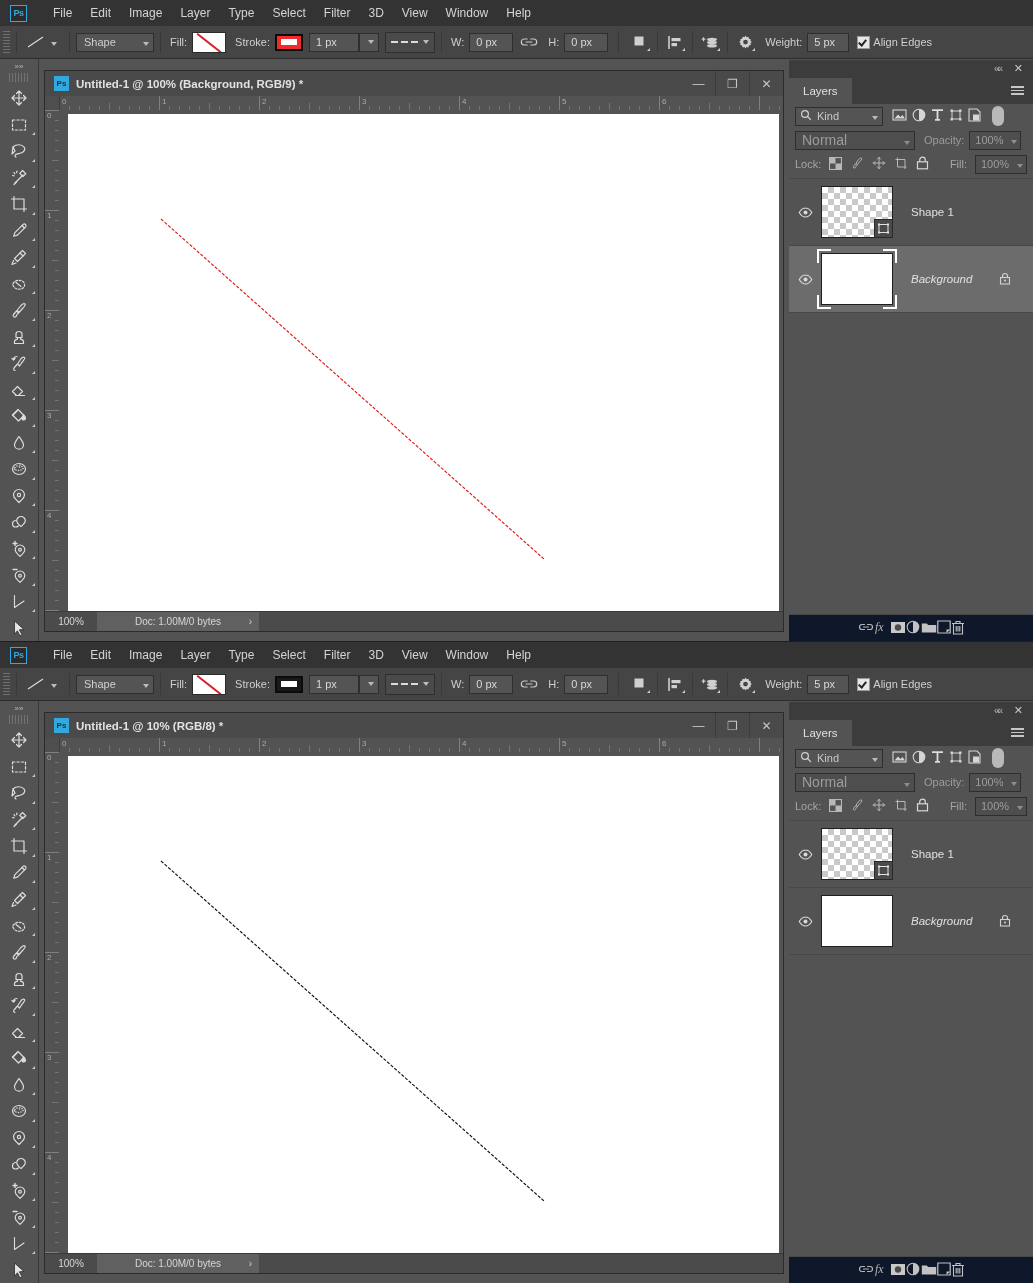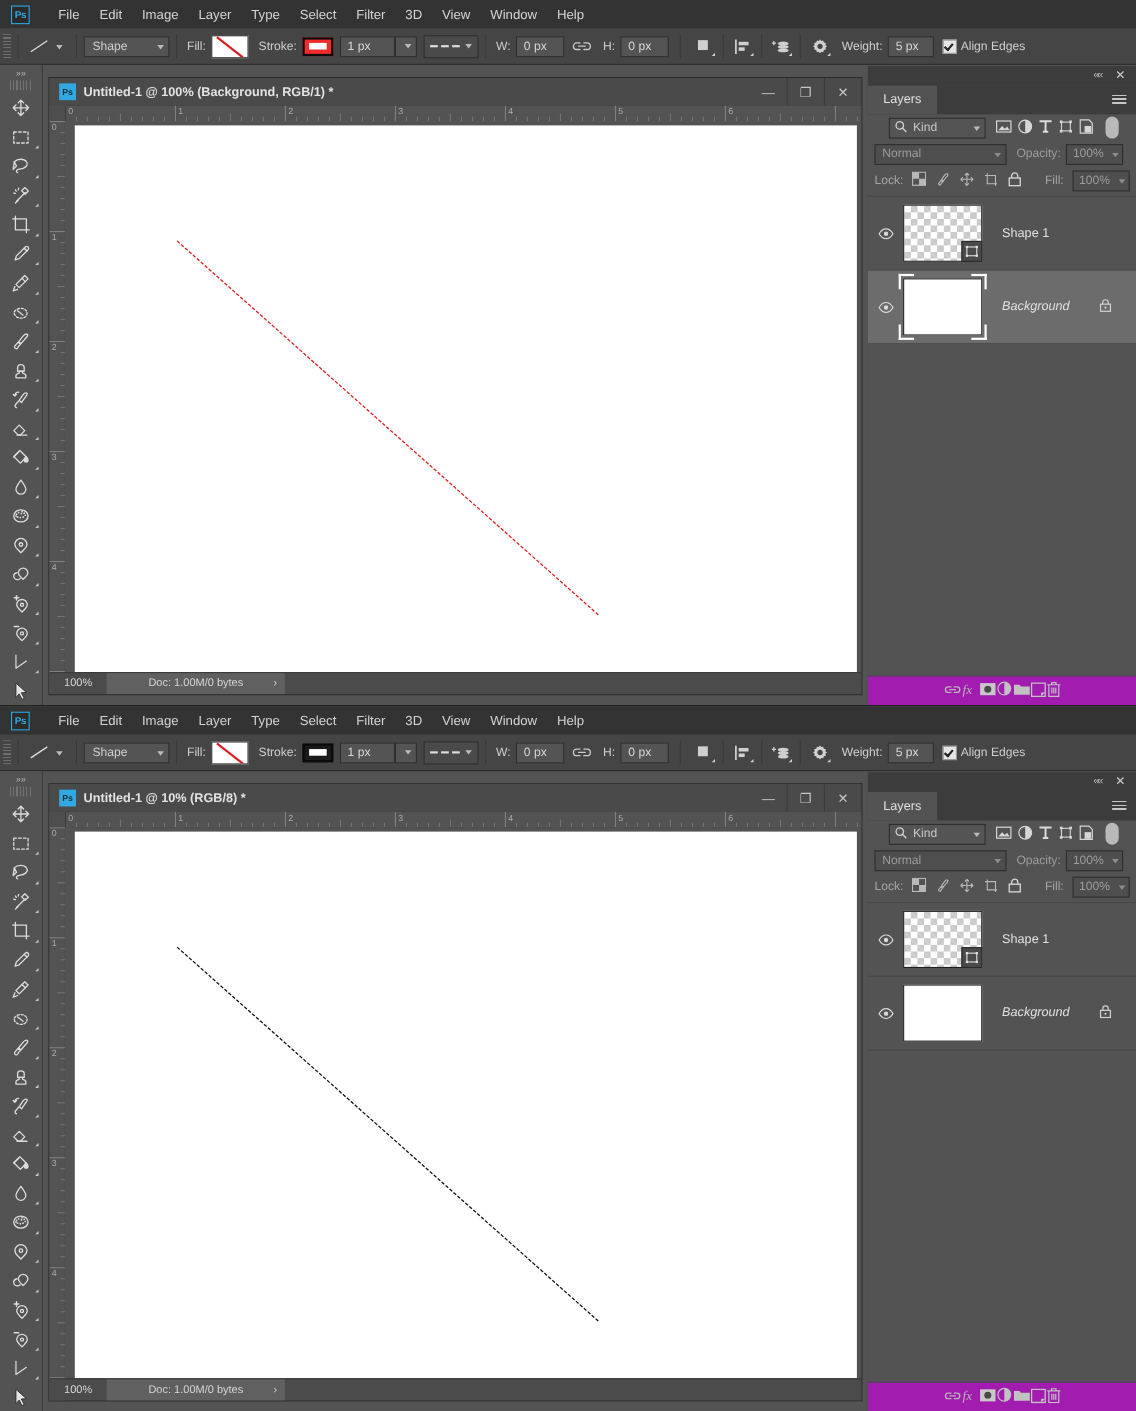--- a/index.html
+++ b/index.html
@@ -89,45 +89,45 @@
   .panel-top{height:18px;background:#3c3c3c;position:relative;}
   .panel-top .dbl{position:absolute;right:32px;top:3px;color:#b5b5b5;font-size:10px;letter-spacing:-2px;}
   .panel-top .xx{position:absolute;right:10px;top:2px;color:#c9c9c9;font-size:11px;}
   .tabrow{height:26px;background:#3c3c3c;position:relative;}
   .tab{position:absolute;left:0;top:0;height:26px;padding:0 14px;background:#535353;
        display:flex;align-items:center;font-size:11.5px;color:#e0e0e0;}
   .hamb{position:absolute;right:9px;top:8px;width:13px;height:9px;
         background:repeating-linear-gradient(to bottom,#c6c6c6 0 1.5px,transparent 1.5px 3.5px);}
   .prow{height:24px;display:flex;align-items:center;padding:0 6px;gap:5px;}
   .kindbox{width:88px;height:19px;background:#545454;border:1px solid #2e2e2e;display:flex;
-           align-items:center;padding:0 4px;justify-content:space-between;box-sizing:border-box;margin-left:13px;}
+           align-items:center;padding:0 4px;justify-content:space-between;box-sizing:border-box;}
   .kicons{display:flex;align-items:center;gap:5px;margin-left:4px;}
   .pill{width:12px;height:20px;border-radius:6px;background:#b9b9b9;}
   .blendbox{width:120px;height:19px;background:#4e4e4e;border:1px solid #2e2e2e;display:flex;
             align-items:center;justify-content:space-between;padding:0 4px 0 6px;box-sizing:border-box;
-            color:#9c9c9c;font-size:11px;}
+            color:#9c9c9c;font-size:14px;}
   .opbox{width:52px;height:19px;background:#4e4e4e;border:1px solid #2e2e2e;display:flex;
          align-items:center;justify-content:space-between;padding:0 3px 0 5px;box-sizing:border-box;
          color:#9c9c9c;font-size:11px;}
   .lockrow{height:24px;display:flex;align-items:center;padding:0 6px;color:#a5a5a5;font-size:11px;gap:8px;}
   .layerlist{position:absolute;left:0;right:0;background:#535353;}
   .layer{height:66px;display:flex;align-items:center;border-bottom:1px solid #484848;position:relative;}
   .layer.active{background:#6c6c6c;}
   .eye{width:32px;display:flex;align-items:center;justify-content:center;}
   .thumb{width:72px;height:52px;border:1px solid #1f1f1f;position:relative;box-sizing:border-box;}
   .checker{background-image:
       linear-gradient(45deg,#c9c9c9 25%,transparent 25%,transparent 75%,#c9c9c9 75%),
       linear-gradient(45deg,#c9c9c9 25%,transparent 25%,transparent 75%,#c9c9c9 75%);
       background-size:12px 12px;background-position:0 0,6px 6px;background-color:#fff;}
   .thumb .badge{position:absolute;right:-1px;bottom:-1px;width:17px;height:17px;background:#4a4a4a;
                 border:1px solid #2a2a2a;display:flex;align-items:center;justify-content:center;}
   .lname{margin-left:18px;font-size:11.5px;color:#e0e0e0;}
   .lname.italic{font-style:italic;}
   .lockicon{position:absolute;right:22px;}
-  .panel-bottom{position:absolute;left:0;right:0;height:26px;background:#a21caf;border-top:1px solid #474747;
+  .panel-bottom{position:absolute;left:0;right:0;height:26px;background:#0f172a;border-top:1px solid #474747;
                 display:flex;align-items:center;justify-content:center;}
   .selbrackets{position:absolute;left:-5px;top:-5px;right:-5px;bottom:-5px;pointer-events:none;}
   .selbrackets i{position:absolute;background:#fff;}
 </style>
 </head>
 <body>
 
 <div class="pane top">
     <div class="menubar">
       <div class="pslogo">Ps</div>
@@ -387,21 +387,21 @@
       </div>
       <div class="tool">
         <svg width="20" height="20" viewBox="0 0 20 20">
           <path d="M5.5 3l9.5 8.5-4.6.3 2.6 5-2 1-2.6-5-2.9 3.4z" fill="#e4e4e4" stroke="#2b2b2b" stroke-width=".8"></path>
         </svg>
       </div>
     </div>
     <div class="docwin" style="left:44px;top:70px;width:740px;height:562px;">
       <div class="doctitle">
         <div class="mini">Ps</div>
-        <div class="tt">Untitled-1 @ 100% (Background, RGB/1) *</div>
+        <div class="tt">Untitled-1 @ 100% (Background, RGB/9) *</div>
         <div class="wbtns">
           <div class="wbtn">—</div>
           <div class="wbtn">❐</div>
           <div class="wbtn">✕</div>
         </div>
       </div>
       <div class="ruler-h">
         <i class="tick" style="left:14px;bottom:0;width:1px;height:14px;opacity:0.75"></i>
         <i class="tick" style="left:24px;bottom:0;width:1px;height:4px;opacity:0.55"></i>
         <i class="tick" style="left:34px;bottom:0;width:1px;height:4px;opacity:0.55"></i>

